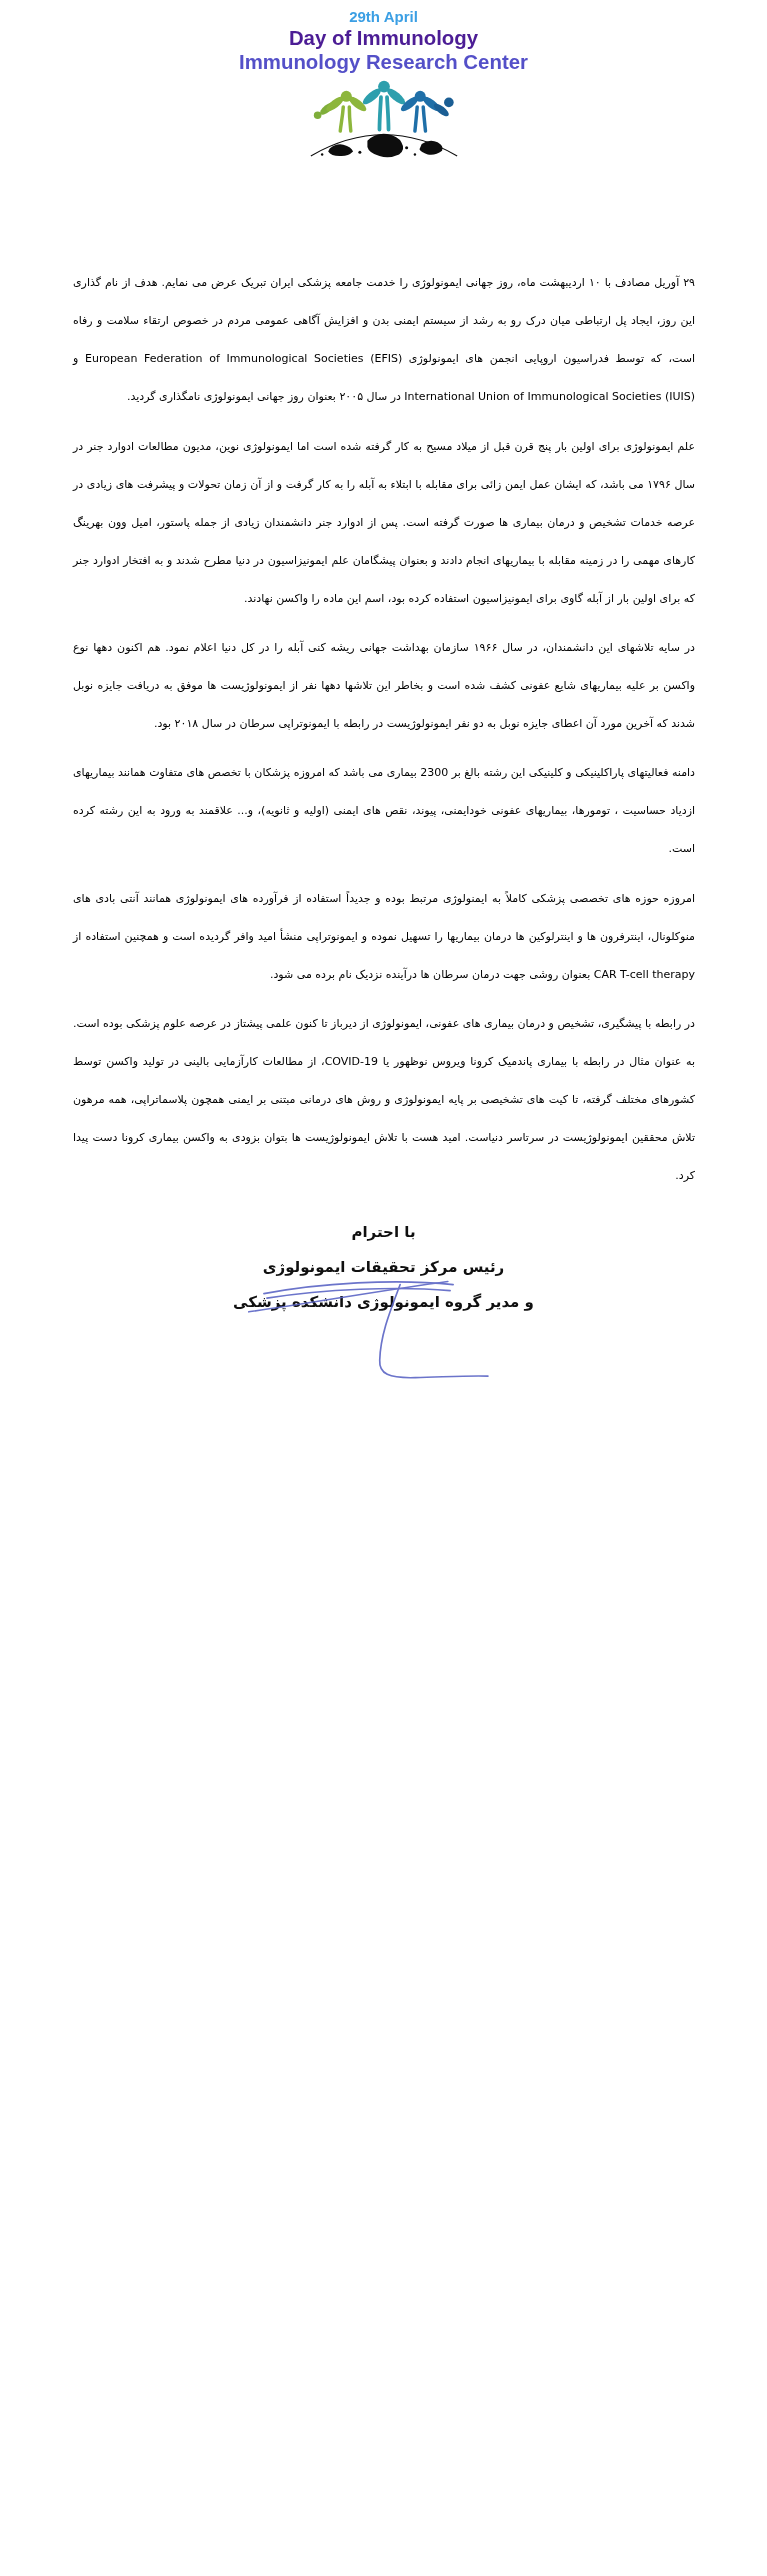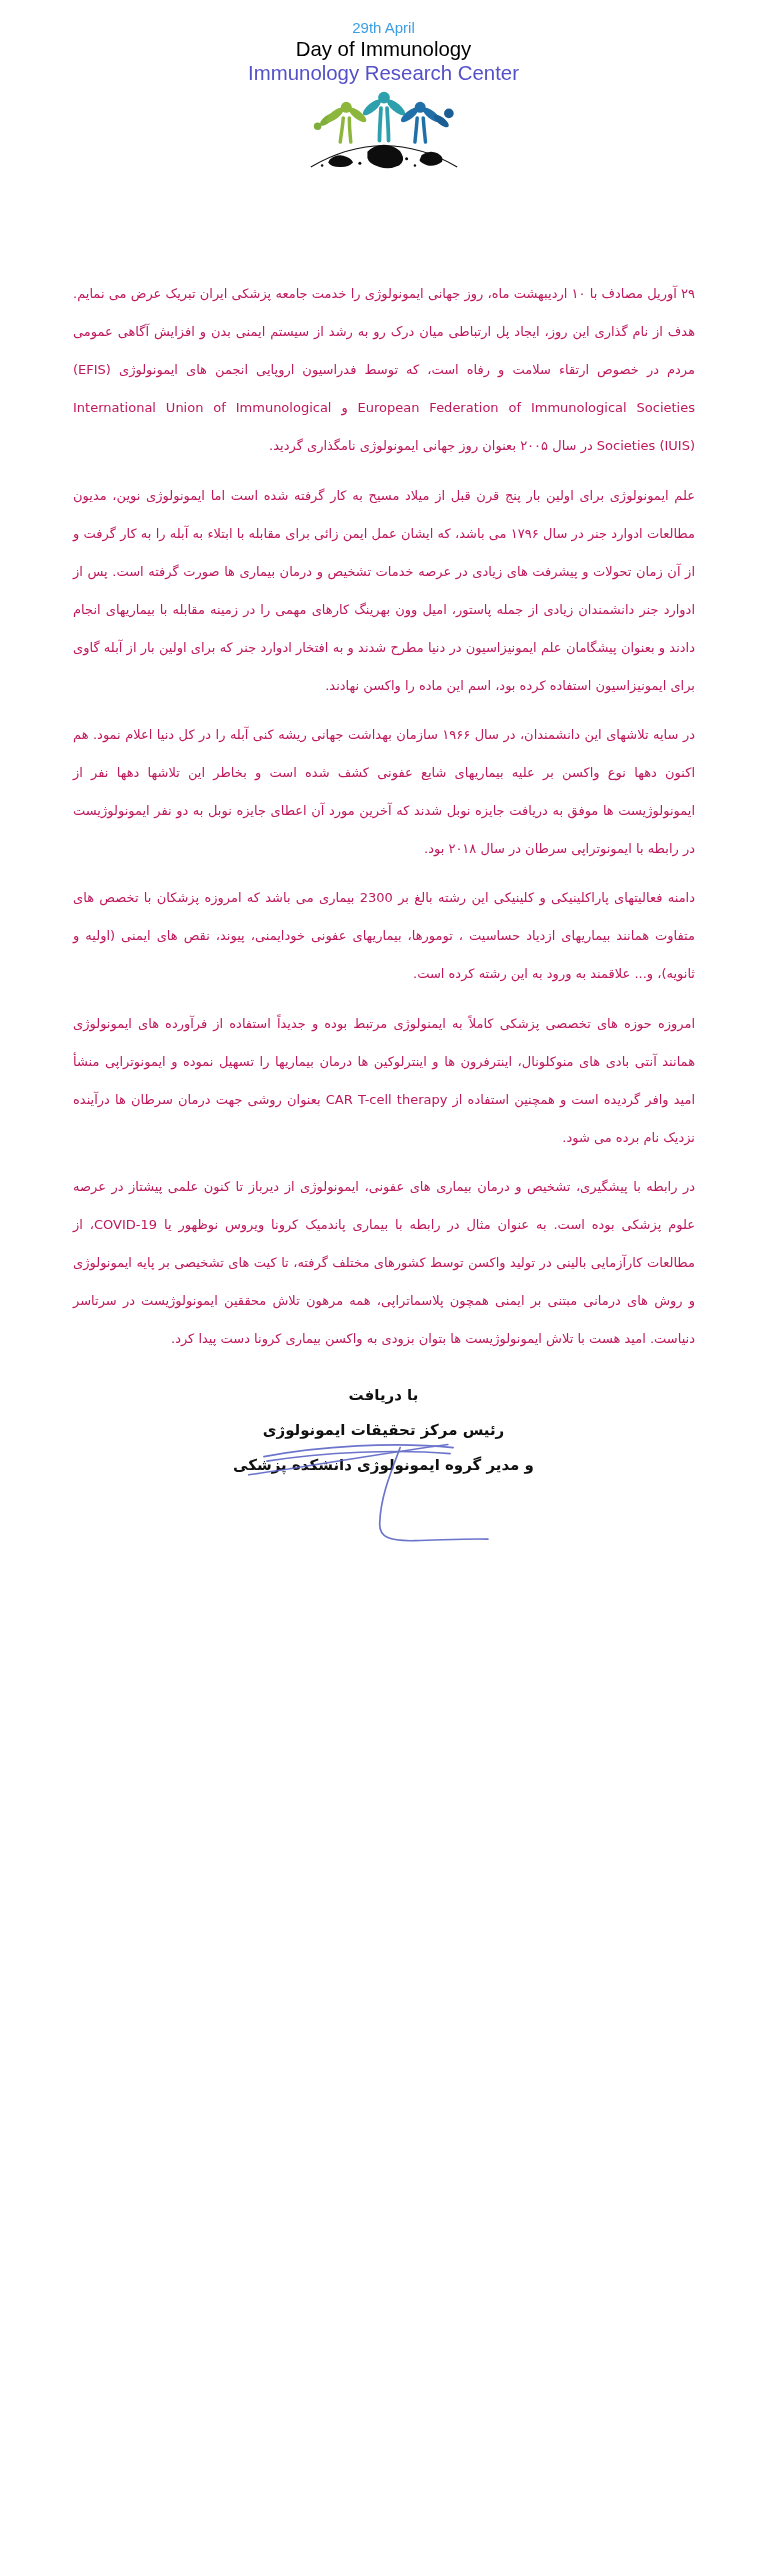--- a/index.html
+++ b/index.html
@@ -3,33 +3,34 @@
 <meta charset="utf-8">
 <style>
   * { margin:0; padding:0; box-sizing:border-box; }
   html,body { background:#ffffff; }
   body {
     width:767px; height:2576px; position:relative; overflow:hidden;
     font-family:"DejaVu Sans", sans-serif; color:#0b0b0b;
   }
   
   .letter-header {
-    text-align:center; padding-top:19px;
+    text-align:center; padding-top:8px;
     font-family:"Liberation Sans","DejaVu Sans",sans-serif;
     line-height:1.18;
+    font-weight:bold;
   }
   .h-date   { font-size:15px; color:#3b9fe4; }
-  .h-title  { font-size:20.4px; color:#000000; }
+  .h-title  { font-size:20.4px; color:#4c1d95; }
   .h-org    { font-size:20.4px; color:#5450c8;text-align:center; }
   .logo-wrap { text-align:center; margin-top:2.3px; height:91px; }
   
   .doc-body {
     width:622px; margin:97px 72px 0 73px;
     direction:rtl; text-align:justify;
-    font-size:13px; line-height:38px; color:#be185d;
+    font-size:11px; line-height:38px; color:#000000;
   }
   .doc-body p { margin-bottom:11.4px; }
   
   .sig-block {
     width:348px; margin:19.7px auto 0 auto; position:relative;
     direction:rtl; text-align:center;
     font-weight:bold; font-size:15px; line-height:35px; color:#101010;
   }
   .sig-name { margin-top:6px; }
   .sig-ink {
@@ -99,21 +100,21 @@
 <div class="doc-body">
   <p>۲۹ آوریل مصادف با ۱۰ اردیبهشت ماه، روز جهانی ایمونولوژی را خدمت جامعه پزشکی ایران تبریک عرض می نمایم.  هدف از نام گذاری این روز، ایجاد پل ارتباطی میان درک رو به رشد از سیستم ایمنی بدن و افزایش آگاهی عمومی مردم در خصوص ارتقاء سلامت و رفاه است، که توسط فدراسیون اروپایی انجمن های ایمونولوژی (EFIS) European Federation of Immunological Societies و International Union of Immunological Societies (IUIS) در سال ۲۰۰۵ بعنوان روز جهانی ایمونولوژی نامگذاری گردید.</p>
   <p>علم ایمونولوژی برای اولین بار پنج قرن قبل از میلاد مسیح به کار گرفته شده است  اما ایمونولوژی نوین،  مدیون مطالعات ادوارد جنر در سال ۱۷۹۶ می باشد، که ایشان عمل ایمن زائی برای مقابله با ابتلاء به آبله را به کار گرفت و از آن زمان تحولات و پیشرفت های زیادی در عرصه خدمات تشخیص و درمان بیماری ها صورت گرفته است. پس از ادوارد جنر دانشمندان زیادی از جمله پاستور، امیل وون بهرینگ کارهای مهمی را در زمینه مقابله با بیماریهای انجام دادند و بعنوان پیشگامان علم ایمونیزاسیون در دنیا مطرح شدند و به افتخار ادوارد جنر که برای اولین بار از آبله گاوی برای ایمونیزاسیون استفاده کرده بود، اسم این ماده را واکسن نهادند.</p>
   <p>در سایه تلاشهای این دانشمندان، در سال ۱۹۶۶ سازمان بهداشت جهانی ریشه کنی آبله را در کل دنیا اعلام نمود. هم اکنون دهها نوع واکسن بر علیه بیماریهای شایع عفونی کشف شده است و بخاطر این تلاشها دهها نفر از ایمونولوژیست ها موفق به دریافت جایزه نوبل شدند که آخرین مورد آن اعطای جایزه نوبل به دو نفر ایمونولوژیست در رابطه با ایمونوتراپی سرطان در سال ۲۰۱۸ بود.</p>
   <p>دامنه فعالیتهای پاراکلینیکی و کلینیکی این رشته بالغ بر 2300 بیماری می باشد که امروزه پزشکان  با تخصص های متفاوت همانند بیماریهای ازدیاد حساسیت ، تومورها، بیماریهای عفونی خودایمنی، پیوند، نقص های ایمنی (اولیه و ثانویه)، و... علاقمند به ورود به این رشته کرده است.</p>
   <p>امروزه حوزه های تخصصی پزشکی کاملاً به ایمنولوژی مرتبط بوده و جدیداً استفاده از فرآورده های ایمونولوژی همانند آنتی بادی های منوکلونال، اینترفرون ها و اینترلوکین ها  درمان بیماریها را تسهیل نموده و ایمونوتراپی منشأ امید وافر گردیده است و همچنین استفاده از CAR T-cell therapy  بعنوان روشی جهت درمان سرطان ها درآینده نزدیک نام برده می شود.</p>
   <p>در رابطه با پیشگیری، تشخیص و درمان بیماری های عفونی، ایمونولوژی از دیرباز تا کنون علمی پیشتاز در عرصه علوم پزشکی بوده است. به عنوان مثال در رابطه با بیماری پاندمیک کرونا ویروس نوظهور یا COVID-19، از مطالعات کارآزمایی بالینی در تولید واکسن توسط کشورهای مختلف گرفته، تا کیت های تشخیصی بر پایه ایمونولوژی و روش های درمانی مبتنی بر ایمنی همچون پلاسماتراپی، همه مرهون تلاش محققین ایمونولوژیست در سرتاسر دنیاست. امید هست با تلاش ایمونولوژیست ها بتوان بزودی به واکسن بیماری کرونا دست پیدا کرد.</p>
 </div>
 
 <div class="sig-block">
-  <div>با دریافت</div>
+  <div>با احترام</div>
   <div>رئیس مرکز تحقیقات ایمونولوژی</div>
   <div>و مدیر گروه ایمونولوژی دانشکده پزشکی</div>
 
   <svg class="sig-ink" width="333" height="133" viewBox="0 0 440 175" xmlns="http://www.w3.org/2000/svg">
     <g fill="none" stroke="#5b65c5" stroke-width="2.2" stroke-linecap="round" opacity="0.9">
       <path d="M62,52 C135,38 235,32 312,40"></path>
       <path d="M66,58 C142,46 238,42 308,48"></path>
       <path d="M42,76 C115,66 228,46 305,36"></path>
       <path d="M242,40 C230,72 216,105 215,140 C214,158 227,164 262,163 C302,162 335,160 358,161"></path>
     </g>

